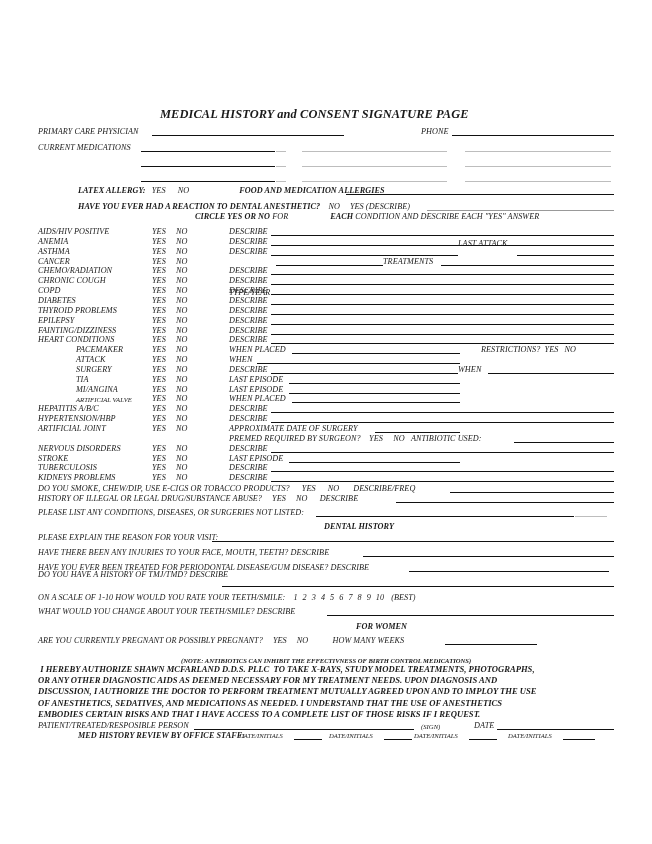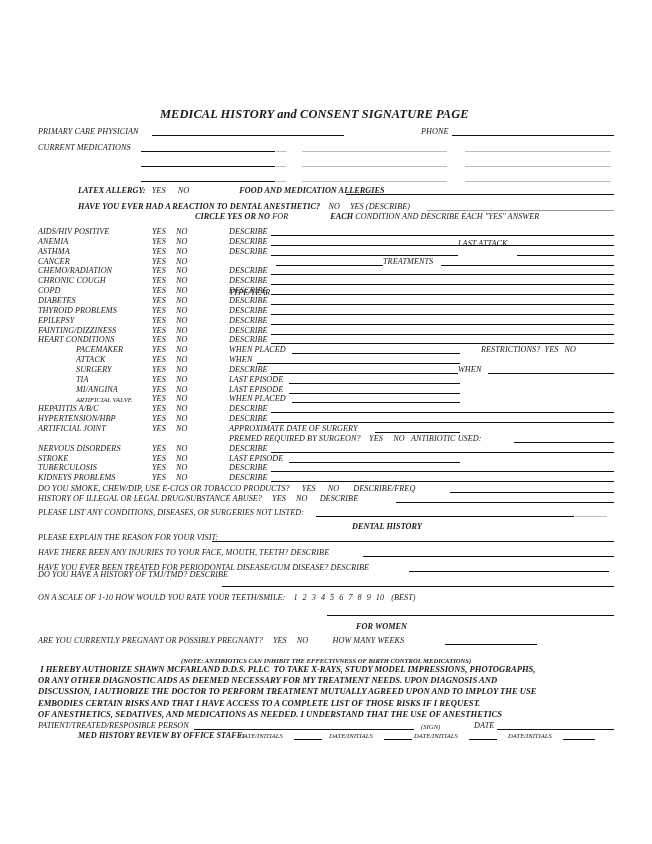--- a/index.html
+++ b/index.html
@@ -267,60 +267,61 @@
     <span style="margin-left:8px;">YES</span>
     <span style="margin-left:8px;">NO</span>
     <span style="margin-left:10px;">DESCRIBE</span>
   </div>
   <div class="line" style="left:396px; top:502px; width:218px;"></div>
 
   <div class="abs t" style="left:38px; top:508px;">PLEASE LIST ANY CONDITIONS, DISEASES, OR SURGERIES NOT LISTED:</div>
   <div class="line" style="left:316px; top:516px; width:258px;"></div>
   <div class="gline" style="left:575px; top:516px; width:32px;"></div>
 
-  <div class="abs t b" style="left:284px; top:522px;margin-left:28px;">DENTAL HISTORY</div>
+  <div class="abs t b" style="left:284px; top:522px;">DENTAL HISTORY</div>
 
   <div class="abs t" style="left:38px; top:533px;">PLEASE EXPLAIN THE REASON FOR YOUR VISIT:</div>
   <div class="line" style="left:212px; top:541px; width:402px;"></div>
 
   <div class="abs t" style="left:38px; top:548px;">HAVE THERE BEEN ANY INJURIES TO YOUR FACE, MOUTH, TEETH? DESCRIBE</div>
   <div class="line" style="left:363px; top:556px; width:251px;"></div>
 
   <div class="abs t" style="left:38px; top:563px;">HAVE YOU EVER BEEN TREATED FOR PERIODONTAL DISEASE/GUM DISEASE? DESCRIBE</div>
   <div class="line" style="left:409px; top:571px; width:200px;"></div>
 
   <div class="abs t" style="left:38px; top:570px;">DO YOU HAVE A HISTORY OF TMJ/TMD? DESCRIBE</div>
   <div class="line" style="left:222px; top:586px; width:392px;"></div>
 
   <div class="abs t" style="left:38px; top:593px;">
     <span>ON A SCALE OF 1-10 HOW WOULD YOU RATE YOUR TEETH/SMILE:</span>
     <span style="margin-left:6px; word-spacing:5px;" id="scale-values"><span style="margin-right: 5px;">1</span><span style="margin-right: 5px;">2</span><span style="margin-right: 5px;">3</span><span style="margin-right: 5px;">4</span><span style="margin-right: 5px;">5</span><span style="margin-right: 5px;">6</span><span style="margin-right: 5px;">7</span><span style="margin-right: 5px;">8</span><span style="margin-right: 5px;">9</span><span style="margin-right: 5px;">10 (BEST)</span></span>
   </div>
 
+  <div class="abs t" style="left:38px; top:607px;">WHAT WOULD YOU CHANGE ABOUT YOUR TEETH/SMILE? DESCRIBE</div>
   <div class="line" style="left:327px; top:615px; width:287px;"></div>
 
   <div class="abs t b" style="left:296px; top:622px;margin-left:20px;">FOR WOMEN</div>
 
   <div class="abs t" style="left:38px; top:636px;">
     <span>ARE YOU CURRENTLY PREGNANT OR POSSIBLY PREGNANT?</span>
     <span style="margin-left:8px;">YES</span>
     <span style="margin-left:8px;">NO</span>
     <span style="margin-left:22px;">HOW MANY WEEKS</span>
   </div>
   <div class="line" style="left:445px; top:644px; width:92px;"></div>
 
 
   <div class="abs b small" style="left:141px; top:657px;">(NOTE: ANTIBIOTICS CAN INHIBIT THE EFFECTIVNESS OF BIRTH CONTROL MEDICATIONS)</div>
 
   <div class="abs consent" style="left:38px; top:664px;">
-    <div style="white-space:pre;"> I HEREBY AUTHORIZE SHAWN MCFARLAND D.D.S. PLLC  TO TAKE X-RAYS, STUDY MODEL IMPRESSIONS, PHOTOGRAPHS,</div>
+    <div style="white-space:pre;"> I HEREBY AUTHORIZE SHAWN MCFARLAND D.D.S. PLLC  TO TAKE X-RAYS, STUDY MODEL TREATMENTS, PHOTOGRAPHS,</div>
     <div>OR ANY OTHER DIAGNOSTIC AIDS AS DEEMED NECESSARY FOR MY TREATMENT NEEDS.  UPON DIAGNOSIS AND</div>
     <div>DISCUSSION, I AUTHORIZE THE DOCTOR TO PERFORM TREATMENT MUTUALLY AGREED UPON AND TO IMPLOY THE USE</div>
+    <div>OF ANESTHETICS, SEDATIVES, AND MEDICATIONS AS NEEDED.  I UNDERSTAND THAT THE USE OF ANESTHETICS</div>
     <div>EMBODIES CERTAIN RISKS AND THAT I HAVE ACCESS TO A COMPLETE LIST OF THOSE RISKS IF I  REQUEST.</div>
-    <div>OF ANESTHETICS, SEDATIVES, AND MEDICATIONS AS NEEDED.  I UNDERSTAND THAT THE USE OF ANESTHETICS</div>
   </div>
 
   <div class="abs t" style="left:38px; top:721px;">PATIENT/TREATED/RESPOSIBLE PERSON</div>
   <div class="line" style="left:194px; top:729px; width:220px;"></div>
   <div class="abs t small" style="left:421px; top:722px;">(SIGN)</div>
   <div class="abs t" style="left:474px; top:721px;">DATE</div>
   <div class="line" style="left:497px; top:729px; width:117px;"></div>
 
   <div class="abs t" style="left:38px; top:731px;">
     <span class="b">MED HISTORY REVIEW  BY OFFICE STAFF:</span>

